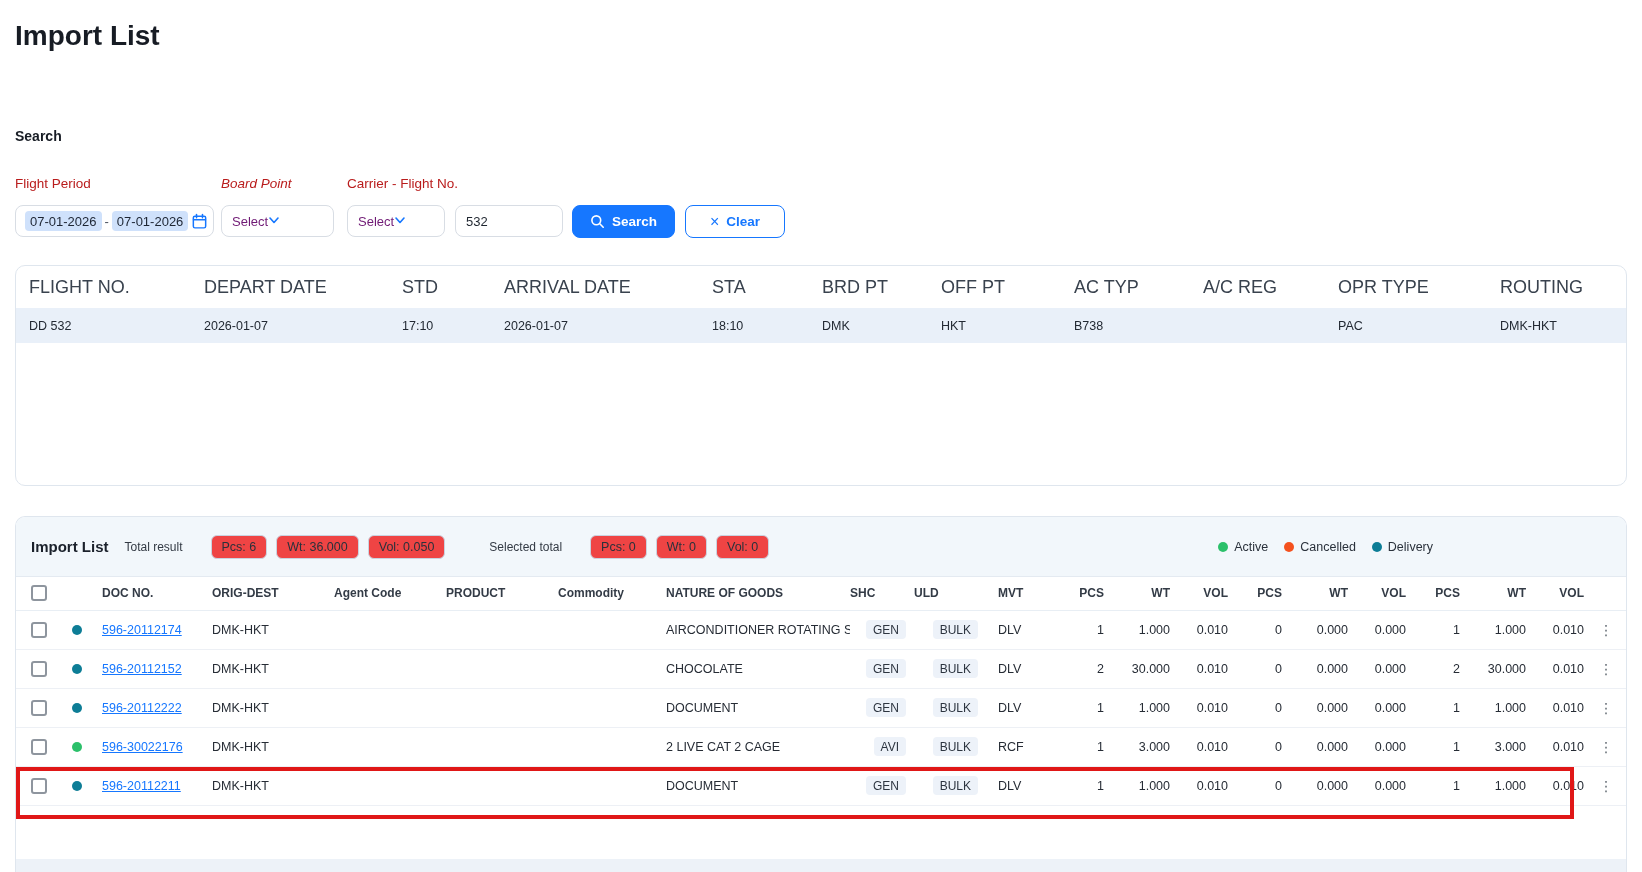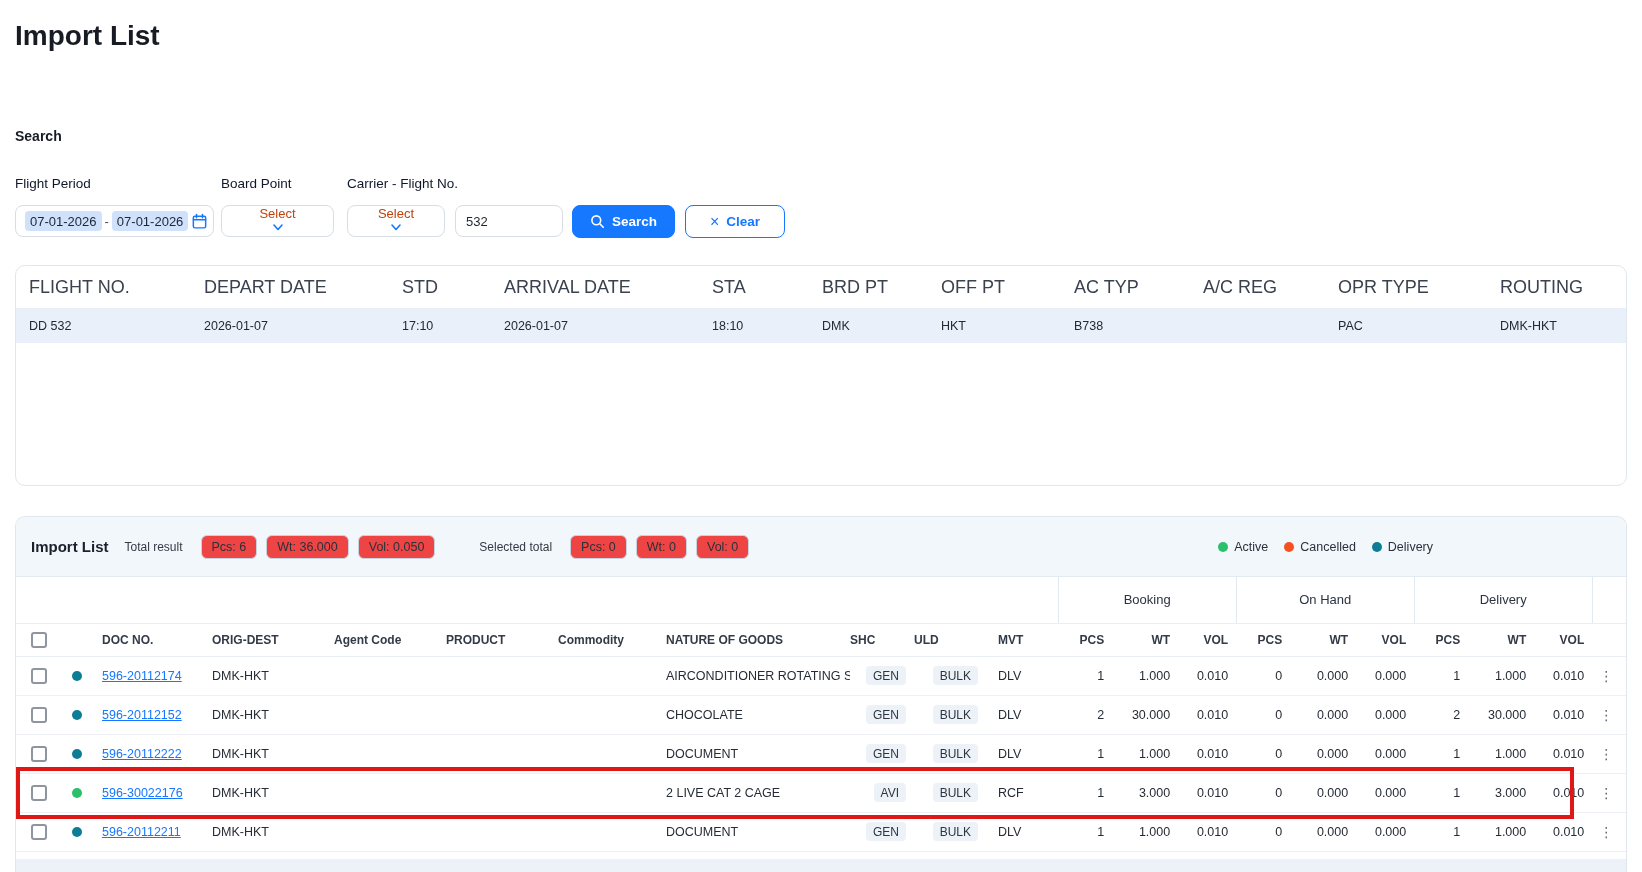--- a/index.html
+++ b/index.html
@@ -3,32 +3,32 @@
 <meta charset="utf-8">
 <style>
   * { margin:0; padding:0; box-sizing:border-box; }
   html,body { width:1642px; height:872px; overflow:hidden; background:#fff;
     font-family:"Liberation Sans", sans-serif; color:#242b34; }
   .page { position:relative; width:1494px; height:872px; background:#fff; }
 
   .page-title { position:absolute; left:15px; top:20px; font-size:28px; font-weight:700; color:#171c24; }
   .search-label { position:absolute; left:15px; top:128px; font-size:14px; font-weight:700; color:#171c24; }
 
-  .field-label { position:absolute; top:176px; font-size:13.5px; color:#0f172a; }
+  .field-label { position:absolute; top:176px; font-size:13.5px; color:#b91c1c; }
   #lbl-flight-period { left:15px; }
-  #lbl-board-point { left:221px; }
+  #lbl-board-point { left:221px;font-style:italic; }
   #lbl-carrier { left:347px; }
 
   .ctl { position:absolute; top:205px; height:32px; border:1px solid #d8dde4; border-radius:8px;
     background:#fff; display:flex; align-items:center; padding:0 10px; font-size:13px; }
   .ctl-date { left:15px; width:199px; gap:3px; padding:0 9px; }
   .date-pill { background:#cfe1fb; border-radius:4px; padding:2.5px 5px; font-size:13px; color:#1d2533; white-space:nowrap; }
   .date-sep { color:#4a5260; }
   .cal-icon { margin-left:auto; display:flex; }
-  .ctl-select { justify-content:space-between; color:#c2410c;flex-direction:column; }
+  .ctl-select { justify-content:flex-start; color:#701a75; }
   #select-board-point { left:221px; width:113px; }
   #select-carrier { left:347px; width:98px; }
   .ctl-input { left:455px; width:108px; }
   .ctl-input input { border:none; outline:none; width:100%; font-size:13px; color:#1f2630; font-family:inherit; background:transparent; }
 
   .btn { position:absolute; top:205px; height:33px; border-radius:8px; display:flex; align-items:center;
     justify-content:center; gap:7px; font-size:13.5px; font-weight:600; cursor:pointer; }
   .btn-search { left:572px; width:103px; background:#1677ff; border:1px solid #1677ff; color:#fff; }
   .btn-clear { left:685px; width:100px; background:#fff; border:1px solid #1677ff; color:#1677ff; }
   .x-icon { font-size:16px; font-weight:400; line-height:1; }
@@ -41,21 +41,21 @@
   #flight-summary { top:265px; height:221px; }
   #flight-summary .panel-header { height:40px; }
   .fs-table { width:100%; border-collapse:collapse; table-layout:fixed; }
   .fs-table th { height:42px; text-align:left; padding-left:13px; font-size:18px; font-weight:500; color:#39424e; }
   .fs-table td { height:35px; background:#e9f0f9; padding-left:13px; font-size:12.5px; color:#222933; }
 
   
   #import-list { top:516px; height:356px; border-radius:10px 10px 0 0; border-bottom:none; }
   #import-list .panel-header { height:60px; gap:10px; }
   .il-title { font-size:15px; font-weight:700; color:#1b212b; margin-right:6px; }
-  .totals-label { font-size:12px; color:#333a44; margin-right:8px; }
+  .totals-label { font-size:12px; color:#333a44; margin-right:18px; }
   .pill-group { display:flex; gap:9px; }
   .pill { border:1px solid #c9d3e0; border-radius:6px; background:#ef4444; padding:4px 10px; font-size:12.5px; color:#2a313b; white-space:nowrap; }
   .sel-label { margin-left:34px; }
   .legend { margin-left:auto; margin-right:178px; display:flex; gap:16px; align-items:center; }
   .legend-item { display:flex; align-items:center; gap:6px; font-size:12.5px; color:#2a313b; }
   .legend-dot { width:10px; height:10px; border-radius:50%; display:inline-block; }
 
   .il-table { width:1612px; border-collapse:collapse; table-layout:fixed; }
   .il-table tr.group-row th { height:46px; font-size:13px; font-weight:400; color:#2b3340; border-bottom:1px solid #e8eef4; }
   .group-cell { border-left:1px solid #e3e9f0; }
@@ -243,27 +243,20 @@
           <col style="width:58px">
         <col style="width:54px">
           <col style="width:66px">
           <col style="width:58px">
         <col style="width:54px">
           <col style="width:66px">
           <col style="width:58px">
         <col style="width:36px">
       </colgroup>
       <thead>
-        <tr class="group-row">
-          <th colspan="11"></th>
-          <th colspan="3" class="group-cell">Booking</th>
-          <th colspan="3" class="group-cell">On Hand</th>
-          <th colspan="3" class="group-cell group-cell-last">Delivery</th>
-          <th></th>
-        </tr>
         <tr class="cols-row">
           <th class="cell-check">
               <div class="checkbox"></div>
             </th>
           <th></th>
           <th>DOC NO.</th>
           <th>ORIG-DEST</th>
           <th>Agent Code</th>
           <th>PRODUCT</th>
           <th>Commodity</th>

